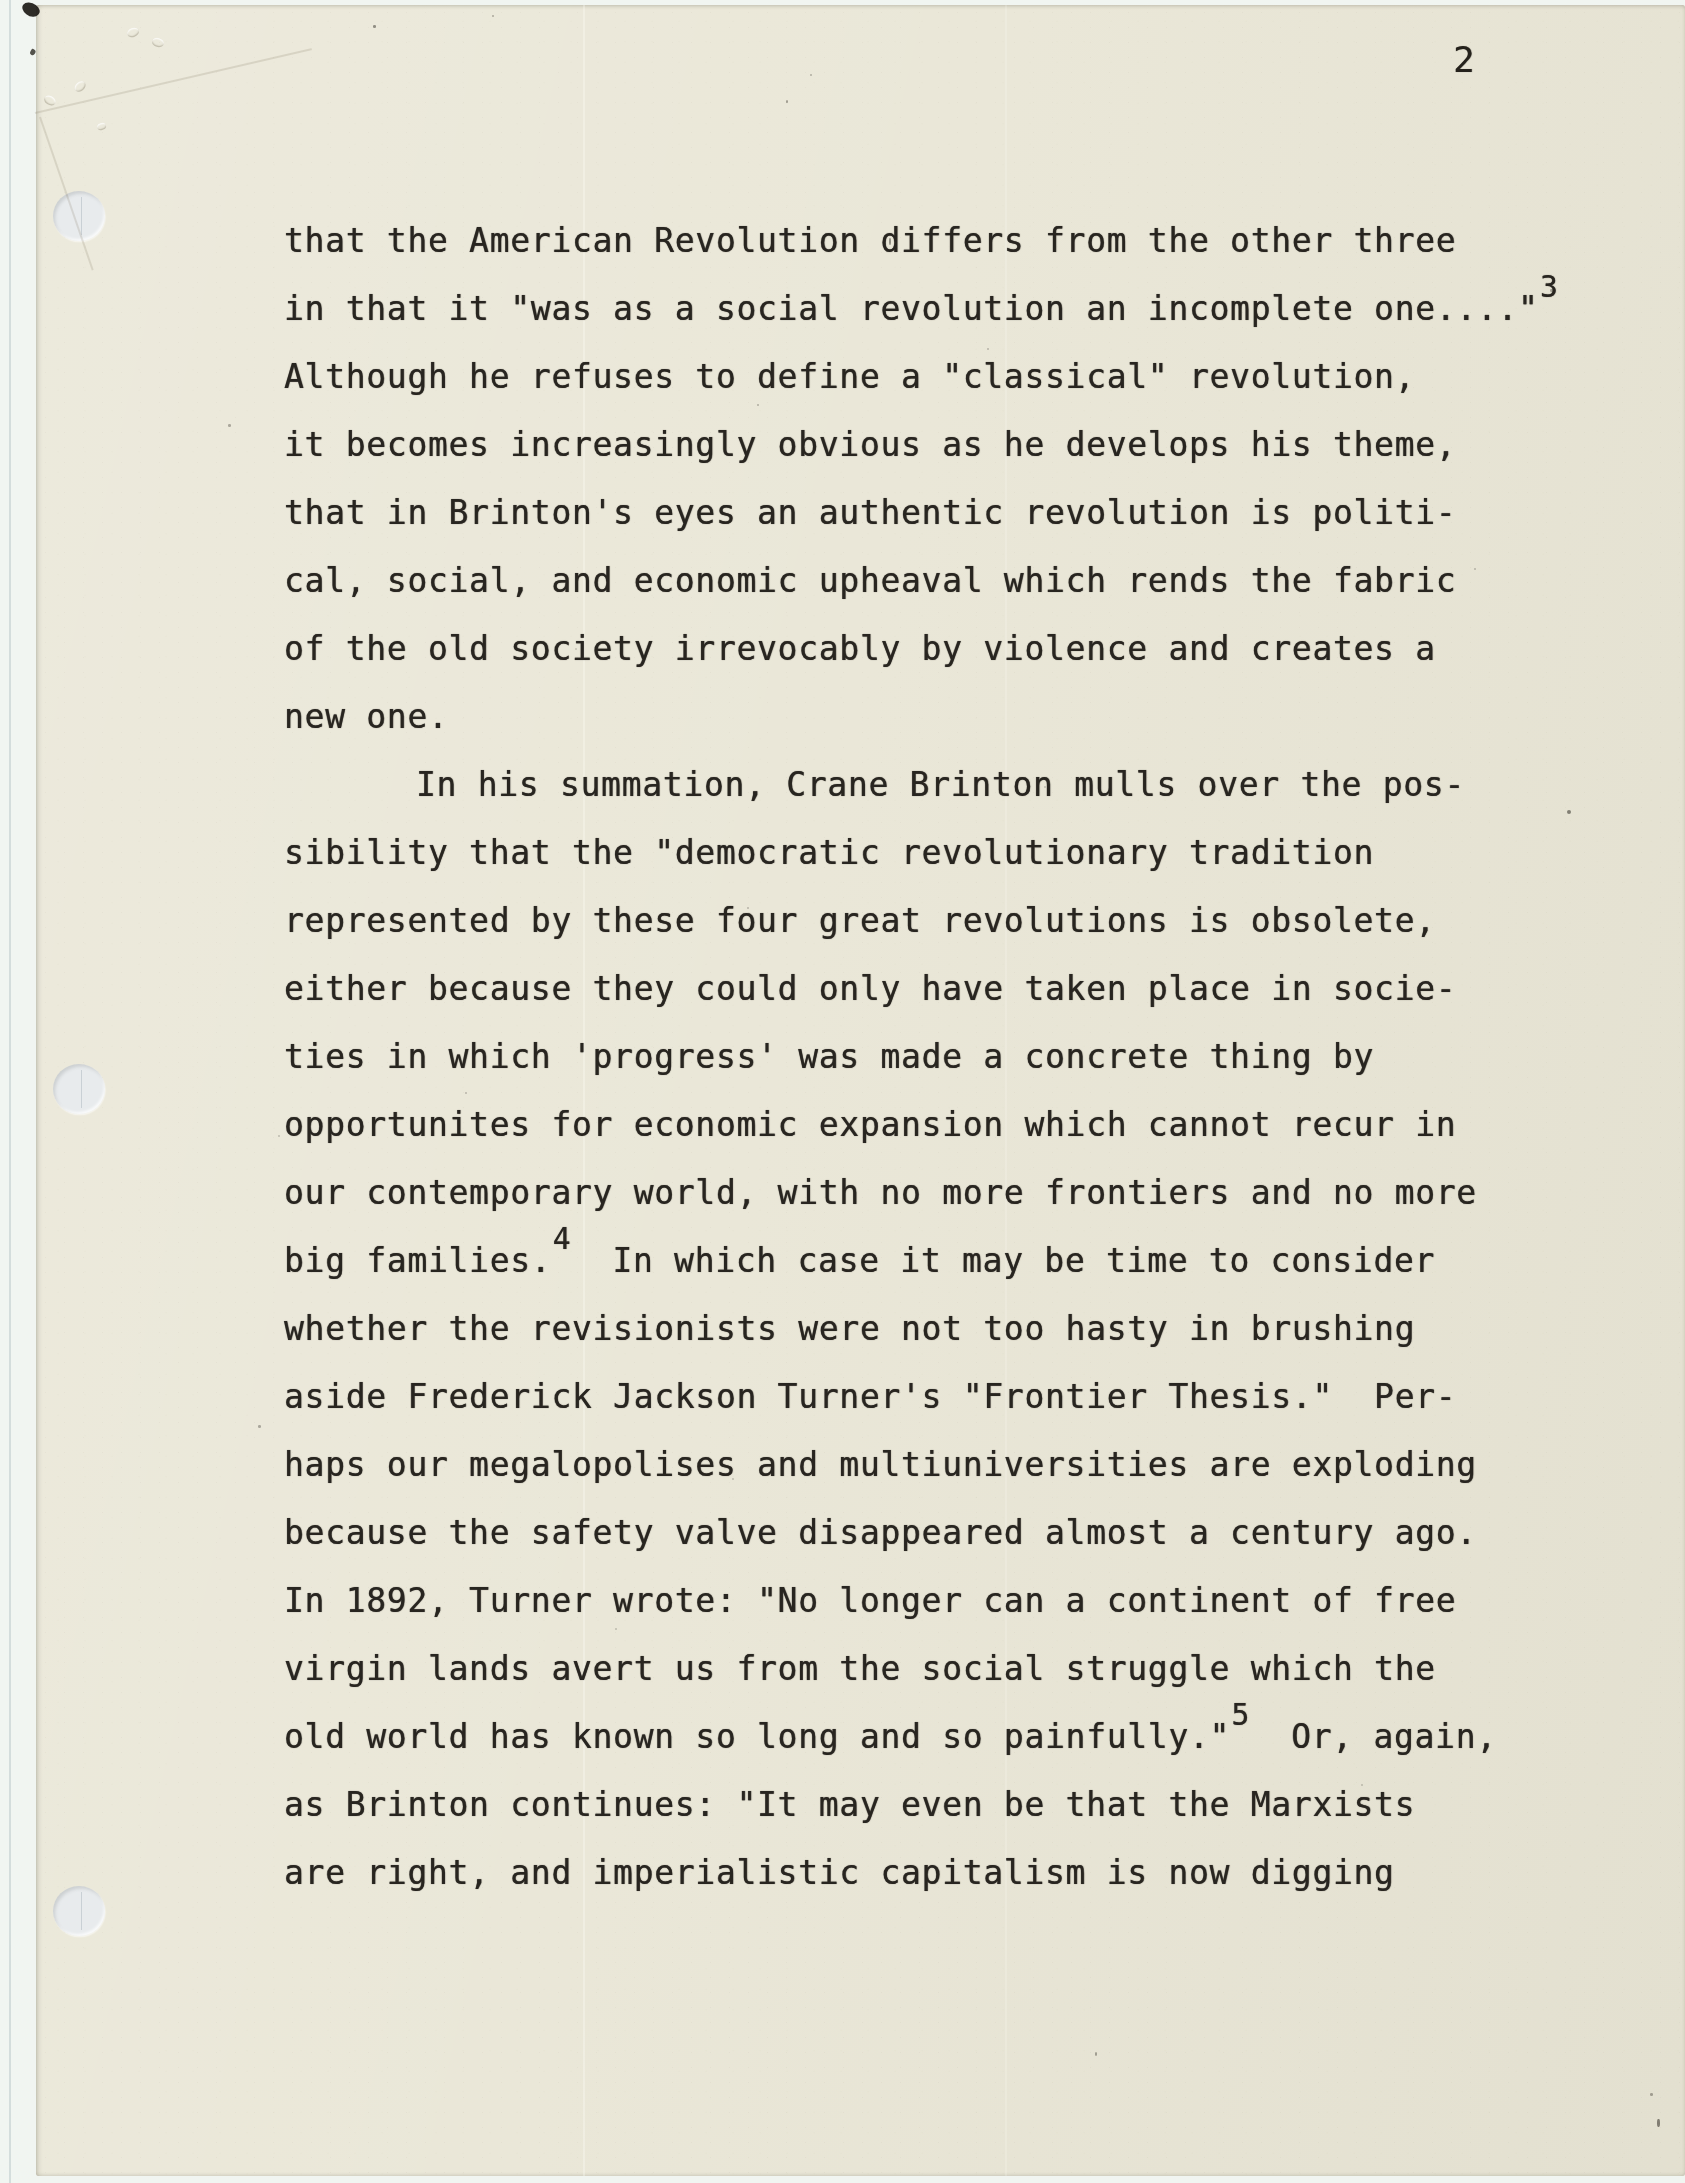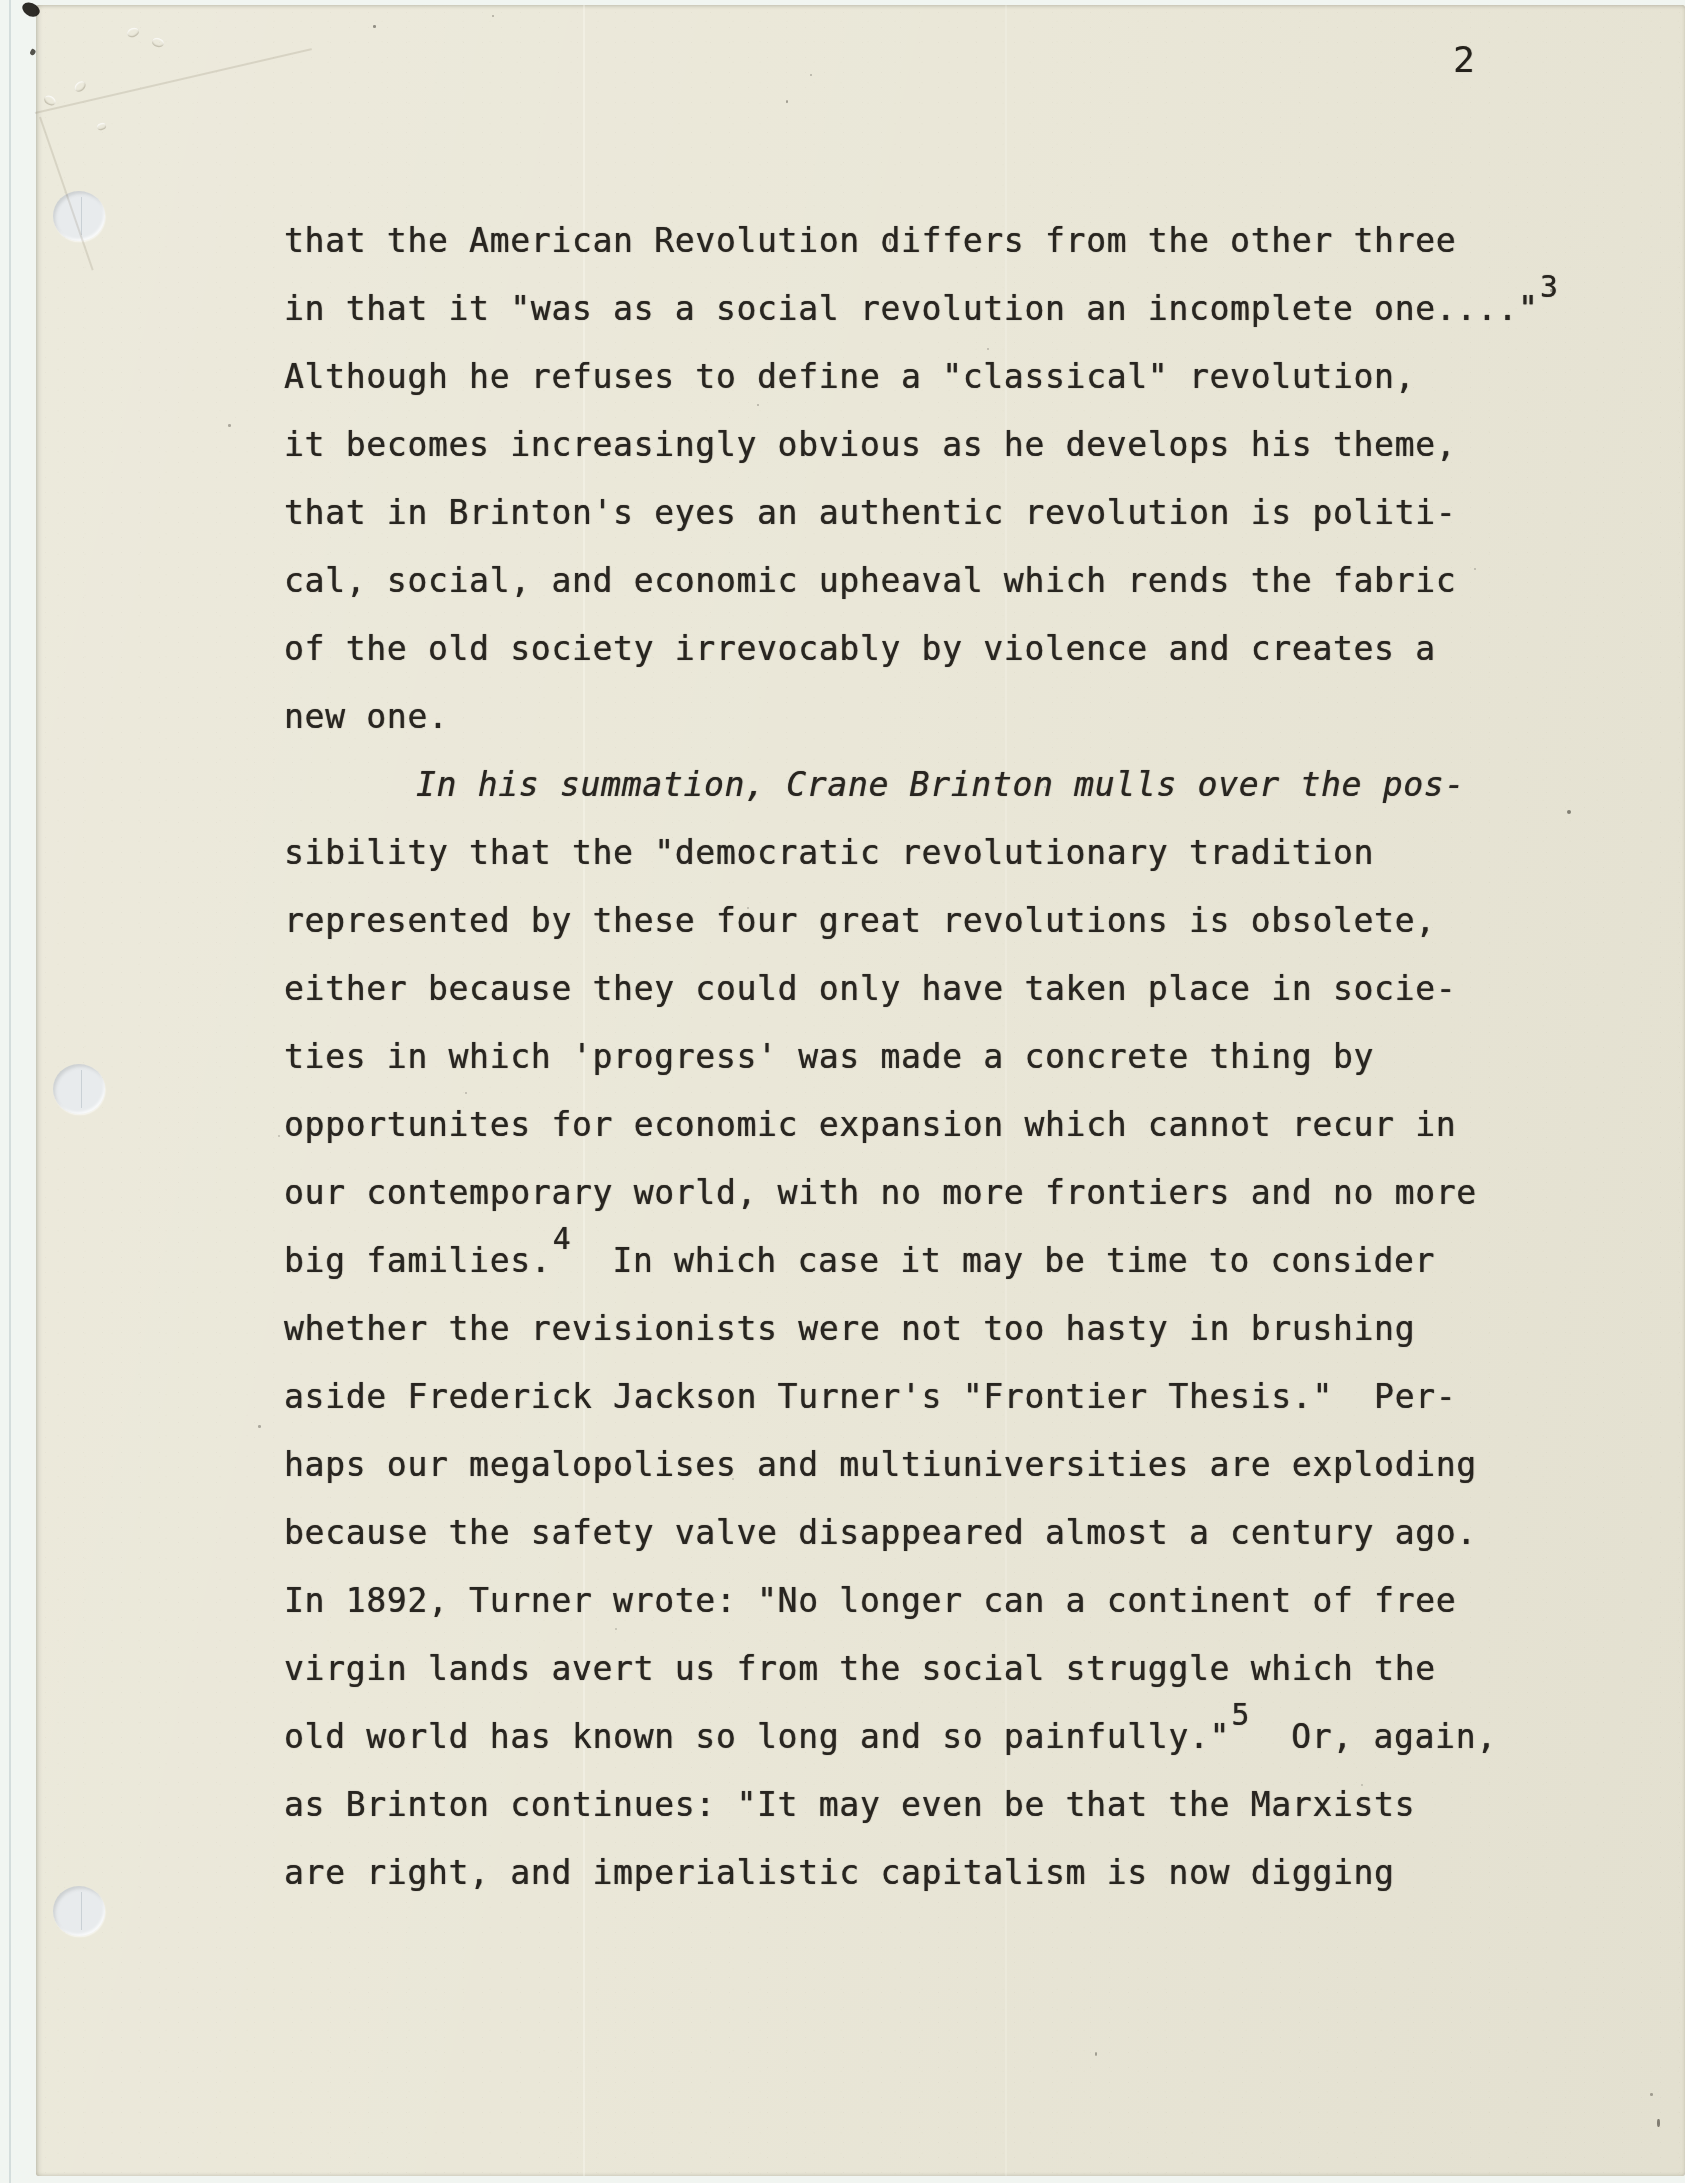--- a/index.html
+++ b/index.html
@@ -60,21 +60,21 @@
     white-space: pre;
     font-size: 33px;
     letter-spacing: 0.7px;
     line-height: 68px;
     color: #282520;
     text-shadow: 0.4px 0.4px 0.7px rgba(40,37,32,0.60),
                  -0.3px 0 0.5px rgba(40,37,32,0.34),
                  0 0 1.7px rgba(40,37,32,0.14);
   }
   .line { height: 68px; }
-  .line.indent { padding-left: 132px; font-style: italic; }
+  .line.indent { padding-left: 132px; }
   .sup {
     display: inline-block;
     font-size: 0.9em;
     transform: translateY(-0.78em);
     margin-left: 1.3px;
   }
 
   .page-number {
     position: absolute;
     left: 1417px; 

